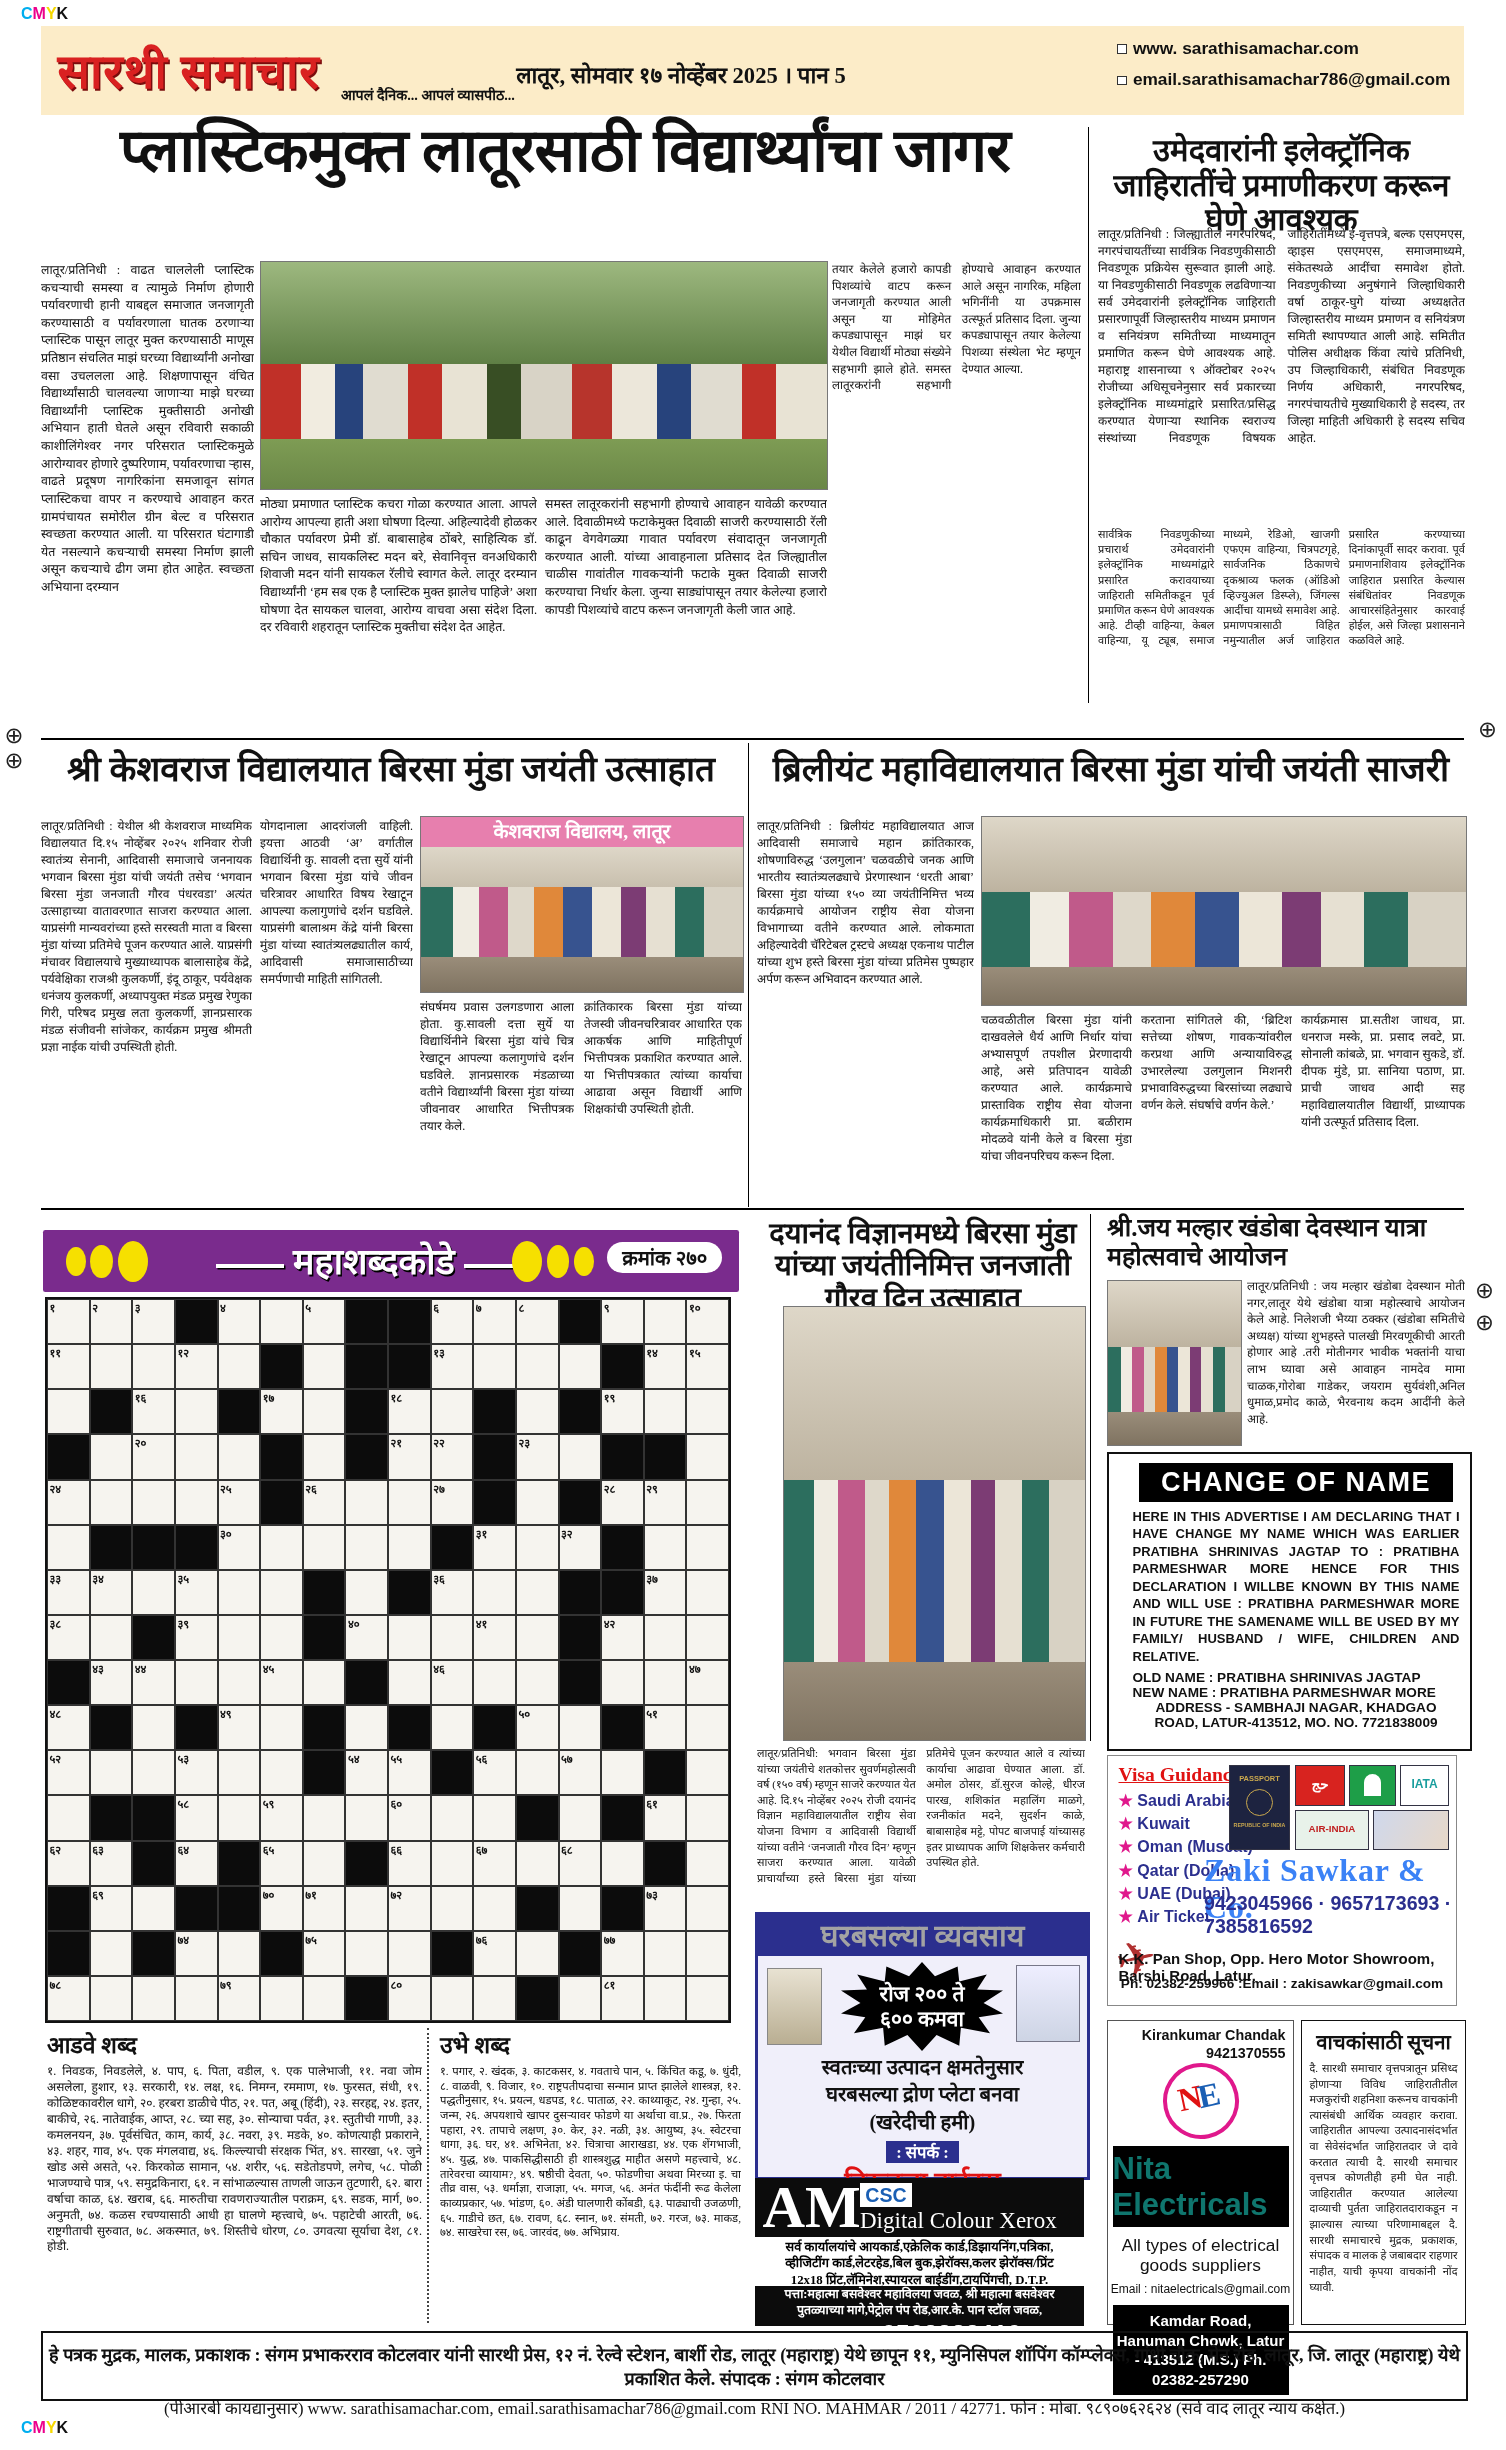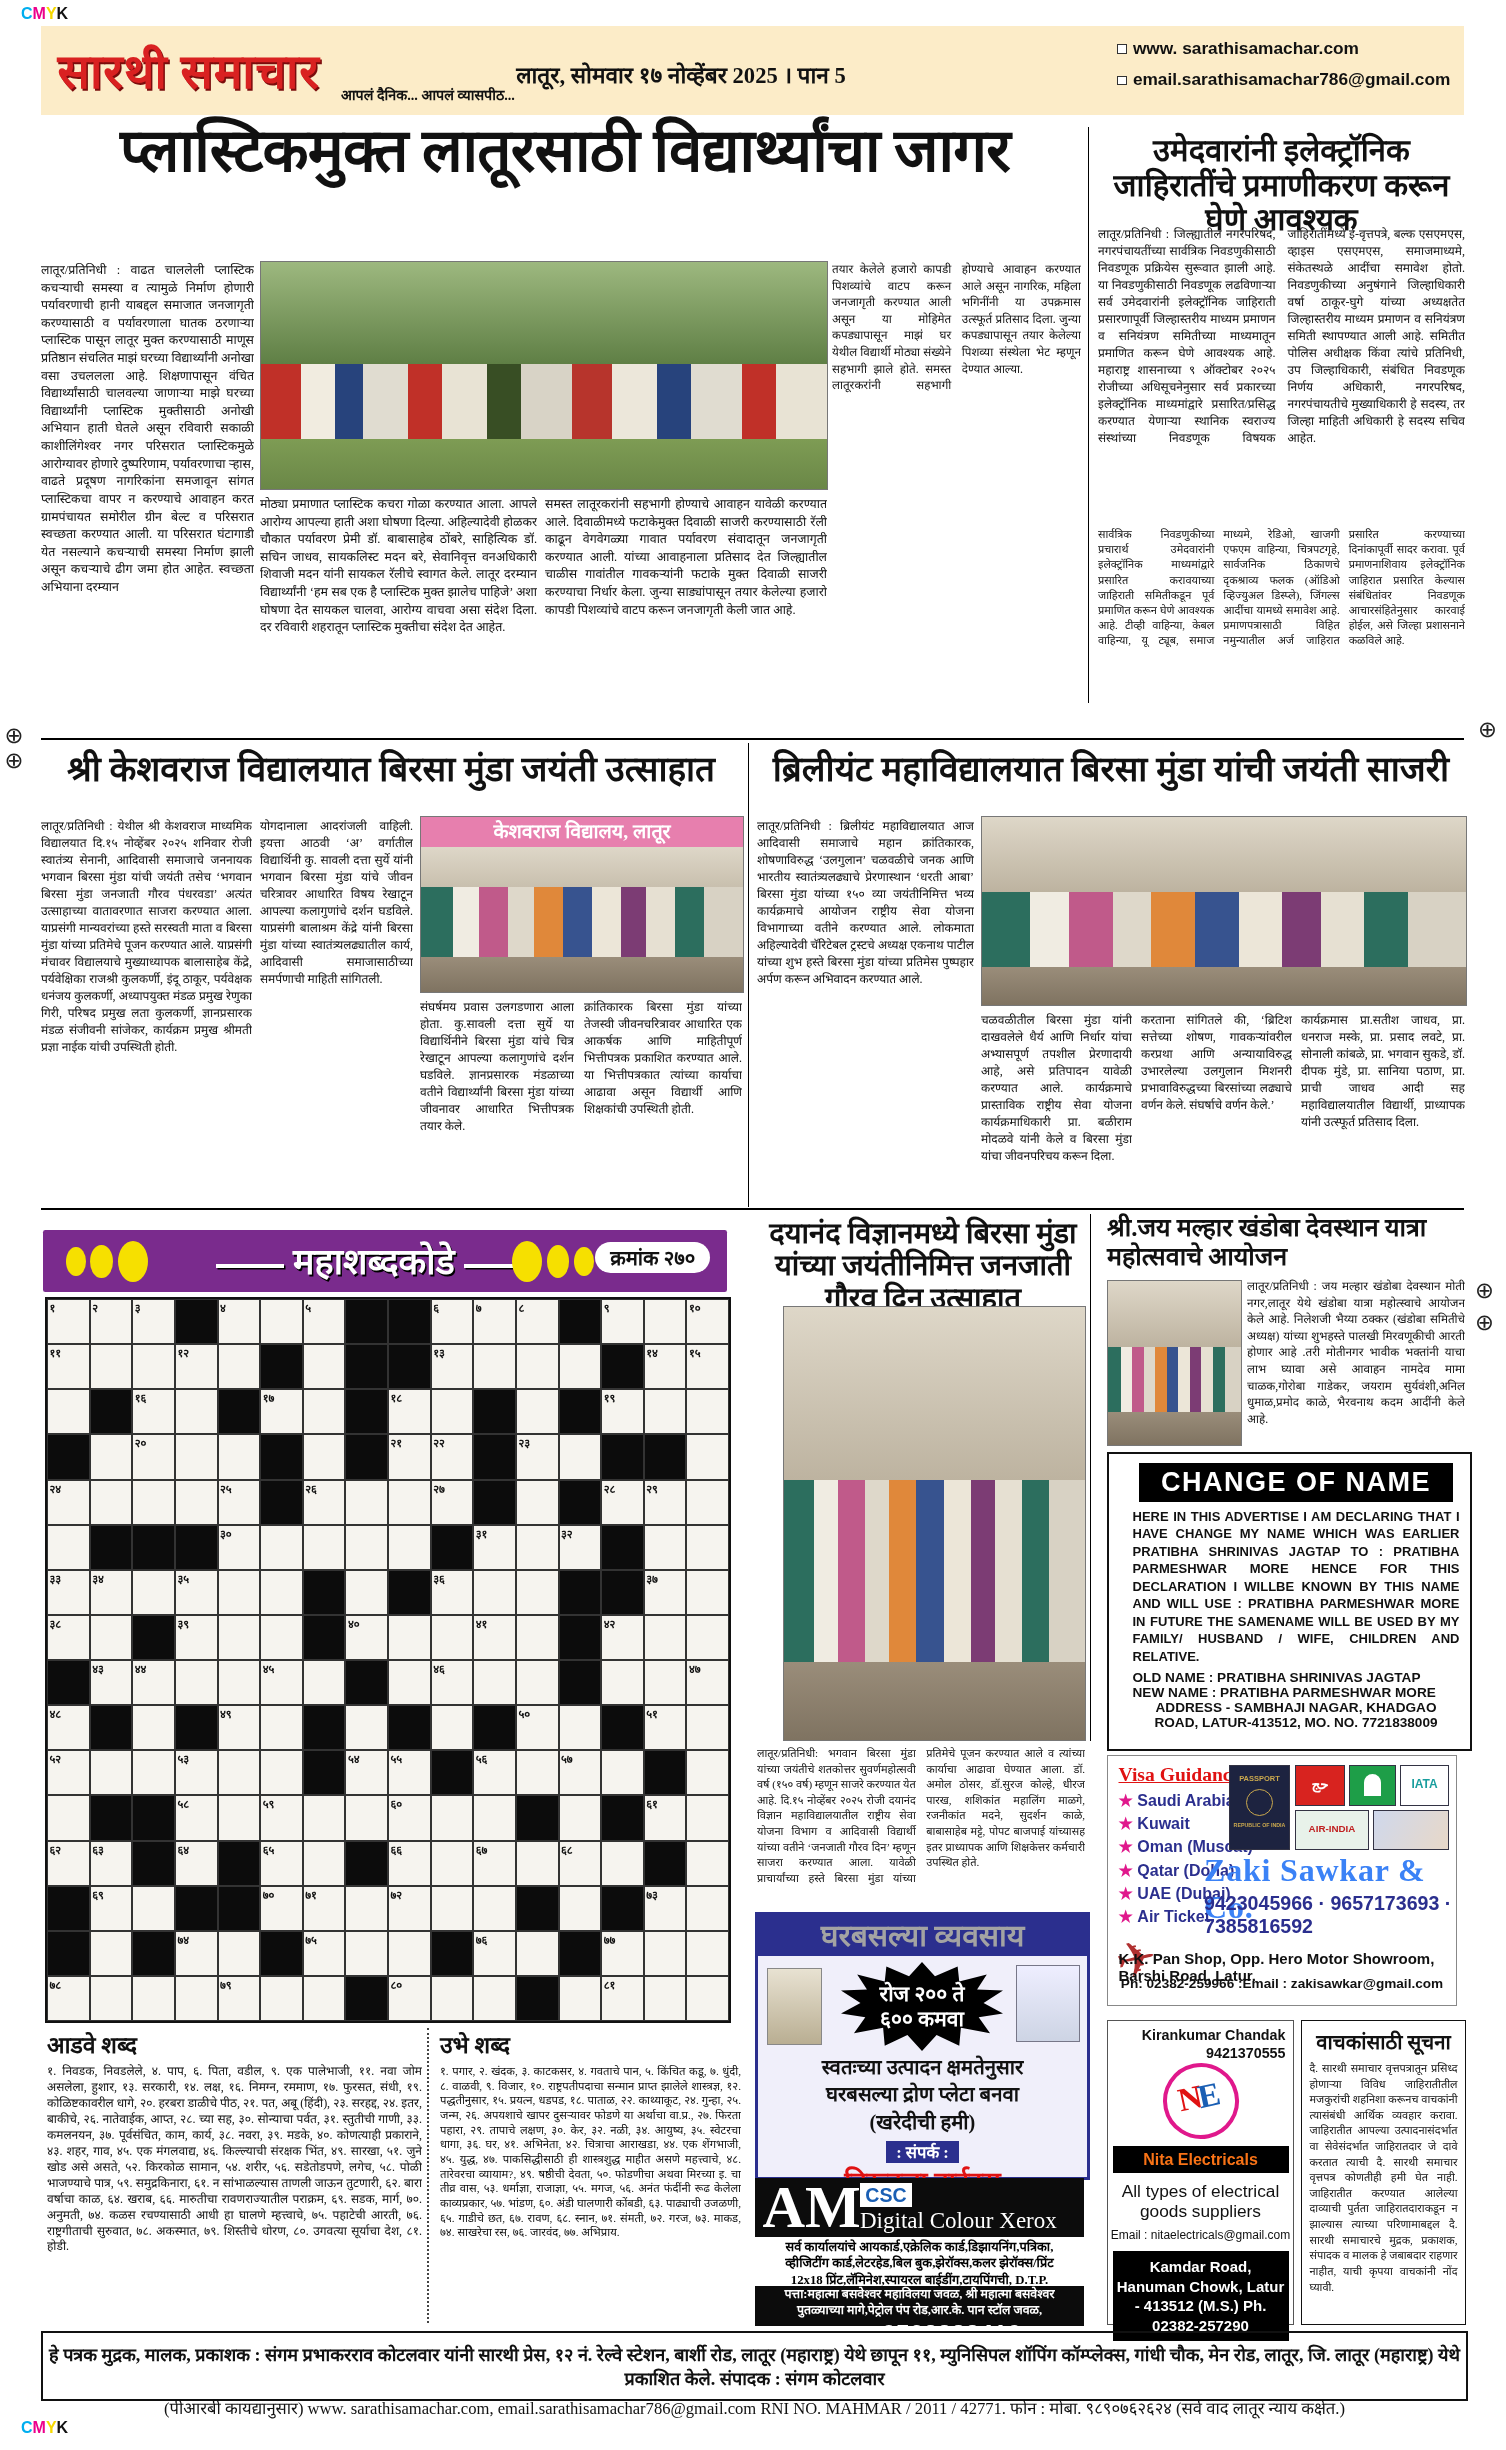--- a/index.html
+++ b/index.html
@@ -30,21 +30,21 @@
   .photo{overflow:hidden;border:0.8px solid #777;background:#aab49a;}
   .pb{position:absolute;left:0;right:0;}
   .ph-out .t{top:0;height:45%;background:linear-gradient(180deg,#9db87f,#5f7f45);}
   .ph-out .m{top:45%;height:33%;background:linear-gradient(90deg,#c03028 0 7%,#f1ece0 7% 13%,#27437c 13% 18%,#e0dcd0 18% 26%,#c03028 26% 32%,#e8e3d4 32% 40%,#384e24 40% 46%,#d8d3c6 46% 55%,#b7342c 55% 62%,#ece7da 62% 70%,#27437c 70% 76%,#e0dcd0 76% 85%,#c03028 85% 91%,#e8e3d4 91% 100%);}
   .ph-out .g{top:78%;height:22%;background:linear-gradient(180deg,#7e9c54,#6a8747);}
   .ph-in .t{top:0;height:40%;background:linear-gradient(180deg,#ded7c8,#bdb3a0);}
   .ph-in .m{top:40%;height:40%;background:linear-gradient(90deg,#2c6e5e 0 10%,#f0ece2 10% 18%,#c05a8a 18% 27%,#ded8ca 27% 35%,#e0883a 35% 44%,#37538f 44% 53%,#ece6d8 53% 62%,#7c3c74 62% 70%,#e6e0d2 70% 79%,#2c6e5e 79% 88%,#d8d2c4 88% 100%);}
   .ph-in .g{top:80%;height:20%;background:linear-gradient(180deg,#9a8d7a,#7f7361);}
   .banner{background:#e77fae;color:#fff;font-weight:bold;font-size:19.6px;text-align:center;line-height:30px;}
   
-  .cw-head{background:#7a2b8d;border-radius:2.3px;color:#fff;}
+  .cw-head{background:#7a2b8d;border-radius:2.3px;color:#fff;padding-left:12px;}
   .cw-title{font-size:36px;font-weight:bold;text-shadow:1.5px 1.5px 0 #000;}
   .cw-dash{display:inline-block;width:68px;height:3.8px;background:#fff;vertical-align:middle;margin:0 9px;box-shadow:1.5px 1.5px 0 #000;}
   .dot{display:inline-block;background:#f6e000;border-radius:50%;vertical-align:middle;margin:0 2.3px;}
   .d1{width:19.6px;height:29px;} .d2{width:22.6px;height:33px;} .d3{width:30px;height:41px;}
   .cw-pill{background:#fff;color:#111;border-radius:18px;font-size:20.3px;font-weight:bold;padding:4.5px 15px;}
   .cw-grid{display:grid;grid-template-columns:repeat(16,1fr);grid-template-rows:repeat(16,1fr);
            border:2.3px solid #111;background:#f6f4ef;}
   .cw-cell{border:0.8px solid #333;position:relative;background:#f6f4ef;}
   .cw-cell.black{background:#0c0c0c;}
   .cw-num{position:absolute;left:1.5px;top:0px;font-size:11.3px;font-weight:bold;}
@@ -75,21 +75,21 @@
   .zaki-box{border:1.5px solid #888;background:#fff;}
   .visa-title{color:#e01212;font-size:19.6px;font-weight:bold;text-decoration:underline;}
   .visa-item{color:#2b2f8e;font-size:16px;font-weight:bold;line-height:1.45;font-family:"Liberation Sans",sans-serif;}
   .vstar{color:#e0188c;margin-right:4.5px;}
   .zaki-brand{color:#3b82f6;font-size:32px;font-weight:bold;letter-spacing:0.8px;}
   .zaki-phones{color:#2b2f8e;font-size:19.6px;font-weight:bold;font-family:"Liberation Sans",sans-serif;}
   .zaki-addr{font-size:15px;font-weight:bold;font-family:"Liberation Sans",sans-serif;}
   .logo-box{position:absolute;border:1.5px solid #334;overflow:hidden;text-align:center;font-family:"Liberation Sans",sans-serif;font-weight:bold;}
   .nita-box{border:1.5px solid #555;background:#fff;}
   .nita-owner{font-size:14.3px;font-weight:bold;font-family:"Liberation Sans",sans-serif;text-align:right;line-height:1.25;}
-  .nita-band{background:#000;color:#f97316;font-size:16px;font-weight:bold;text-align:center;font-family:"Liberation Sans",sans-serif;}
+  .nita-band{background:#000;color:#0f766e;font-size:31px;font-weight:bold;text-align:left;font-family:"Liberation Sans",sans-serif;}
   .nita-tag{font-size:17.3px;text-align:center;font-family:"Liberation Sans",sans-serif;line-height:1.2;}
   .nita-email{font-size:12px;text-align:center;font-family:"Liberation Sans",sans-serif;}
   .nita-addr{background:#000;color:#fff;font-size:15px;font-weight:bold;text-align:center;font-family:"Liberation Sans",sans-serif;line-height:1.3;}
   .ne-logo{width:68px;height:68px;border:4.5px solid #e0188c;border-radius:50%;position:relative;
            transform:rotate(-12deg);margin:0 auto;}
   .ne-n{position:absolute;left:12px;top:10.5px;color:#e01212;font-size:33px;font-weight:bold;}
   .ne-e{position:absolute;left:32px;top:12px;color:#1a5fb4;font-size:33px;font-weight:bold;}
   .notice-box{border:1.5px solid #111;background:#fff;}
   .notice-title{font-size:20.3px;font-weight:bold;text-align:center;}
   .notice-body{font-size:11px;line-height:1.42;text-align:justify;}

